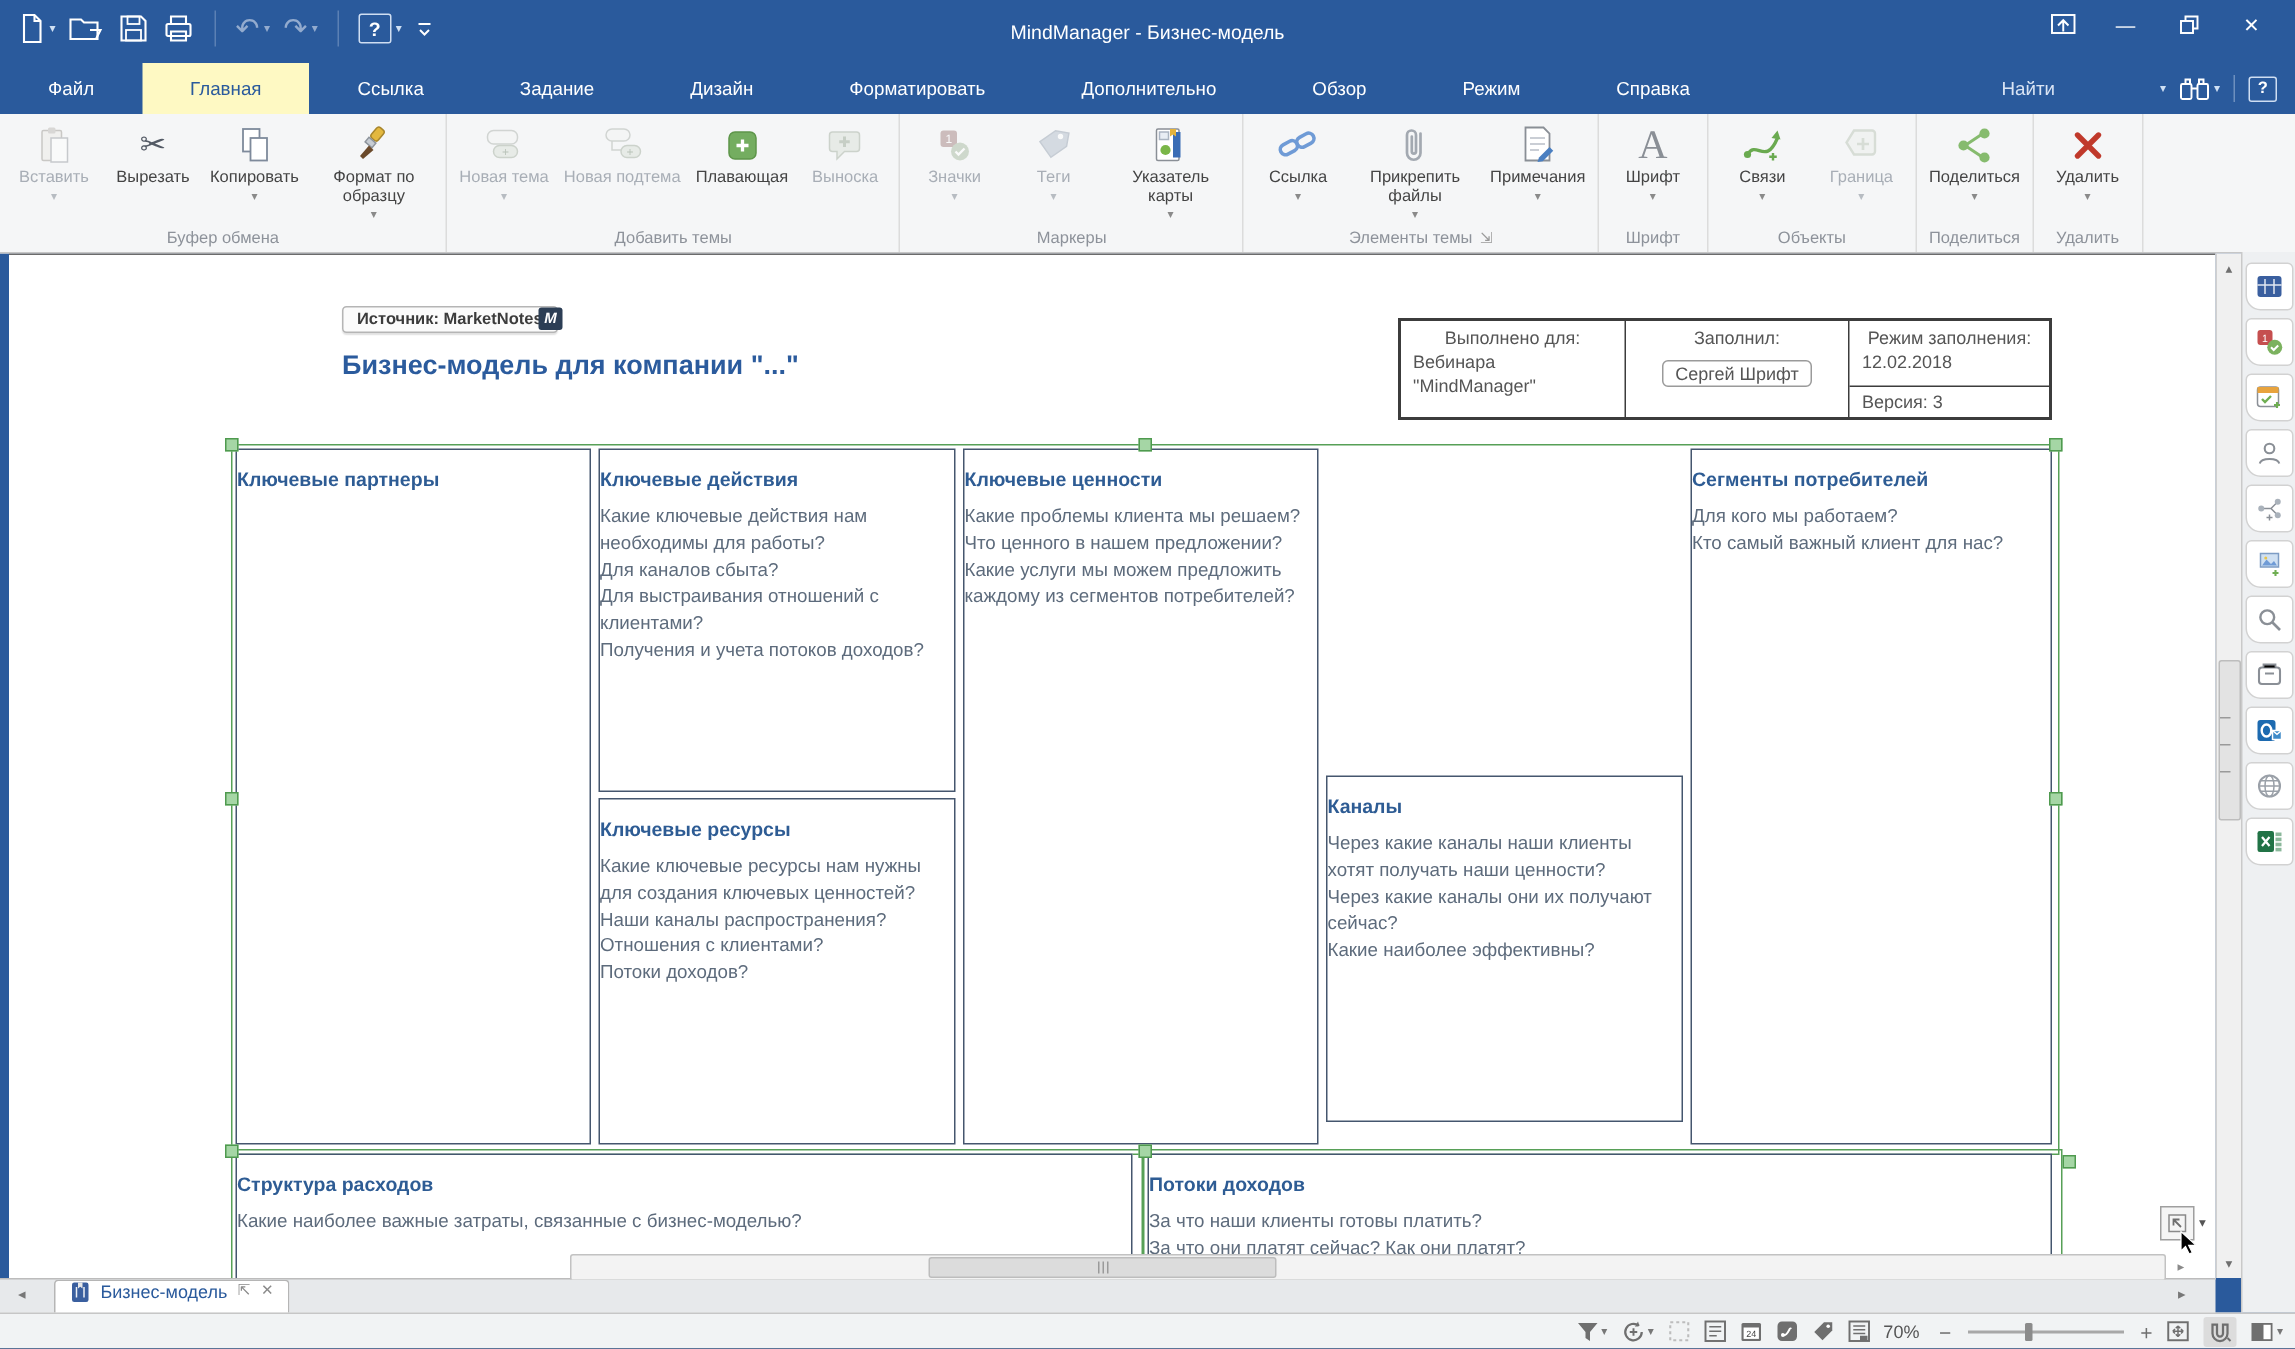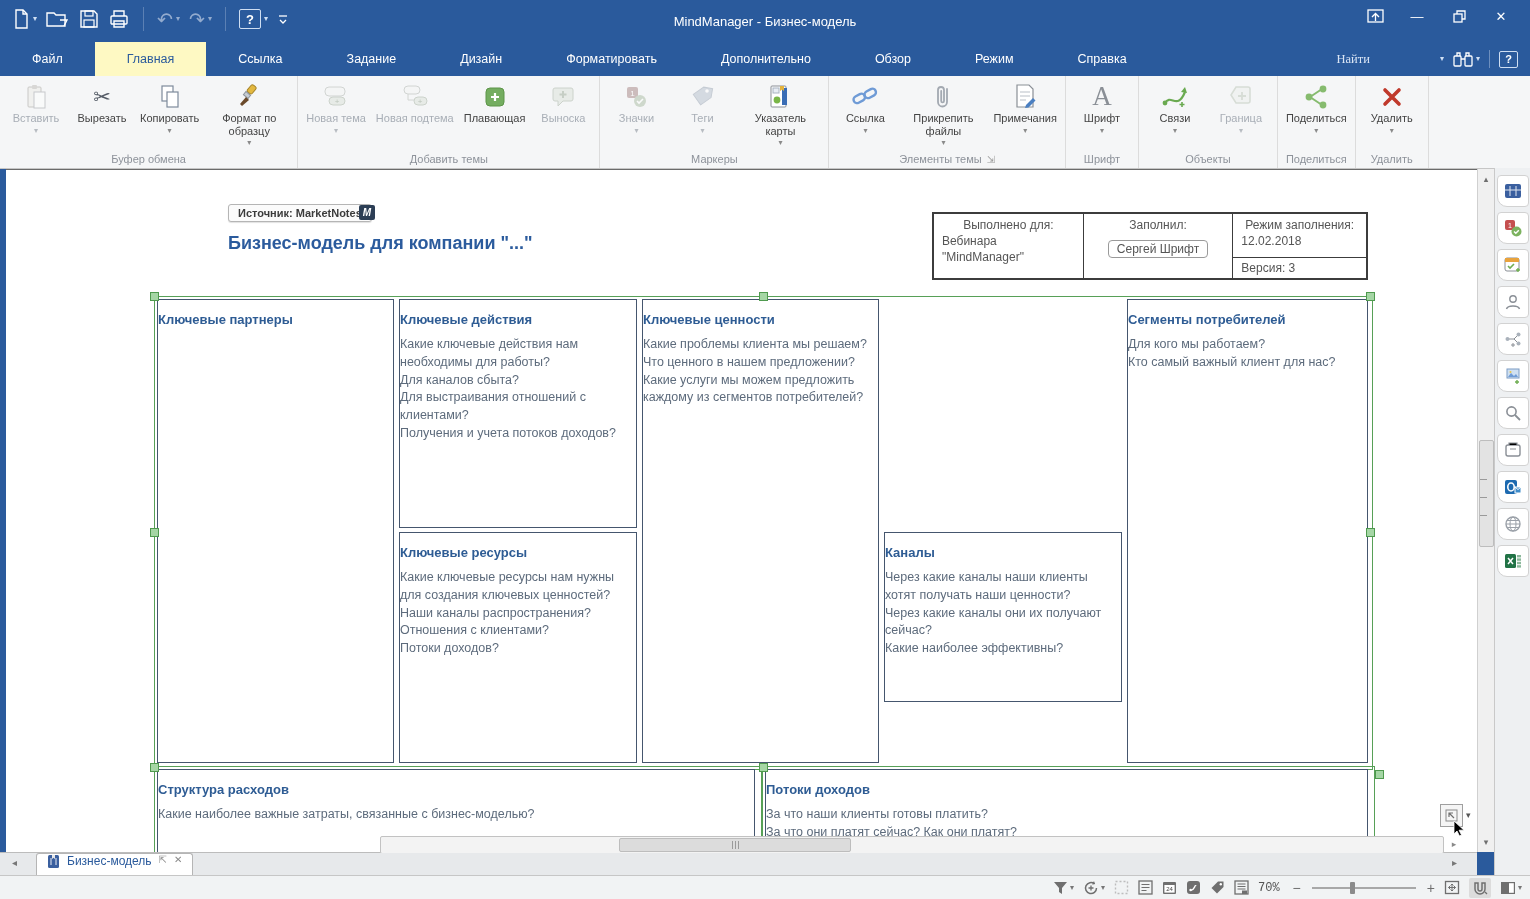--- a/index.html
+++ b/index.html
@@ -13,21 +13,21 @@
   .gcaret{font-size:8px;color:#cfe0f4;line-height:1;}
   .gly{line-height:1;}
   .apptitle{position:absolute;left:0;right:0;top:14px;text-align:center;font-size:13px;color:#fff;}
   .winctl{position:absolute;right:8px;top:2px;display:flex;align-items:center;}
   .wbtn{width:42px;height:28px;display:flex;align-items:center;justify-content:center;font-size:13px;color:#fff;cursor:default;}
   
   .tabrow{position:absolute;left:0;top:42px;right:0;height:34px;display:flex;color:#fff;}
   .mtab{padding:0 32px;display:flex;align-items:center;font-size:12.5px;white-space:nowrap;cursor:default;}
   .mtab.active{background:#fef9c3;color:#2a5a9c;}
   .findwrap{position:absolute;right:12px;top:42px;height:34px;display:flex;align-items:center;gap:9px;font-size:12.5px;color:#d9e4f4;}
-  .findbox{display:flex;align-items:center;gap:70px;font-family:Liberation Serif, serif;}
+  .findbox{display:flex;align-items:center;gap:70px;}
   .vbar{width:1px;height:18px;background:#6d8fbe;}
   .qmark{border:1px solid #cfdef2;border-radius:2px;width:17px;height:15px;display:flex;align-items:center;justify-content:center;font-size:11px;font-weight:bold;color:#fff;}
   
   .ribbon{position:absolute;left:0;top:76px;right:0;height:92px;background:#f5f6f7;border-bottom:1px solid #c6c6c6;display:flex;}
   .rgroup{display:flex;flex-direction:column;border-right:1px solid #dcdcdc;padding:3px 3px 0;}
   .rbtns{flex:1;display:flex;align-items:flex-start;justify-content:center;}
   .rbtn{min-width:56px;max-width:80px;padding:2px 5px 0;display:flex;flex-direction:column;align-items:center;text-align:center;font-size:11px;line-height:1.15;color:#444;cursor:default;}
   .rbtn .ricon{height:31px;display:flex;align-items:center;justify-content:center;}
   .rbtn.dis{color:#a8aeb6;}
   .rbtn.dis .ricon{opacity:.45;filter:grayscale(60%);}
@@ -74,21 +74,21 @@
   .tarrow{position:absolute;top:4px;color:#777;font-size:10px;}
   .sheettab{position:absolute;left:36px;top:0;height:22px;padding:0 10px;background:#fff;border:1px solid #b5b5b5;border-bottom:none;display:flex;gap:7px;font-size:12px;color:#2a5a9c;border-radius:3px 3px 0 0;}
   .tico{font-size:10px;color:#8a8a8a;}
   
   .statusbar{position:absolute;left:0;top:875px;width:1530px;height:24px;background:#f1f3f4;border-top:1px solid #c6c6c6;display:flex;align-items:center;justify-content:flex-end;padding-right:8px;box-sizing:border-box;gap:9px;font-size:12px;color:#555;}
   .sic{display:flex;align-items:center;gap:2px;cursor:default;}
   .scaret{font-size:8px;color:#777;}
   .slider{width:104px;height:2px;background:#a8a8a8;position:relative;margin:0 2px;}
   .sthumb{position:absolute;left:38px;top:-5px;width:5px;height:12px;background:#8b8b8b;border-radius:1px;}
   .active-sic{background:#dcdcdc;border-radius:2px;padding:2px 3px;}
-  .zoomtxt{margin-right:4px;font-family:Liberation Mono, monospace;}
+  .zoomtxt{margin-right:4px;}
 </style>
 </head>
 <body>
 
 <div class="app">
 
   <div class="titlebar">
     <div class="qat">
       <span class="qbtn">
         <svg width="18" height="20" viewBox="0 0 18 20">
@@ -477,21 +477,21 @@
 Наши каналы распространения?
 Отношения с клиентами?
 Потоки доходов?</div>
       </div>
       <div class="tbox" style="left:487px;top:2px;width:237px;height:464px;">
         <div class="btitle">Ключевые ценности</div>
         <div class="bbody">Какие проблемы клиента мы решаем?
 Что ценного в нашем предложении?
 Какие услуги мы можем предложить каждому из сегментов потребителей?</div>
       </div>
-      <div class="tbox" style="left:729px;top:235px;width:238px;height:170px;">
+      <div class="tbox" style="left:729px;top:220px;width:238px;height:231px;">
         <div class="btitle">Каналы</div>
         <div class="bbody">Через какие каналы наши клиенты хотят получать наши ценности?
 Через какие каналы они их получают сейчас?
 Какие наиболее эффективны?</div>
       </div>
       <div class="tbox" style="left:972px;top:2px;width:241px;height:464px;">
         <div class="btitle">Сегменты потребителей</div>
         <div class="bbody">Для кого мы работаем?
 Кто самый важный клиент для нас?</div>
       </div>

